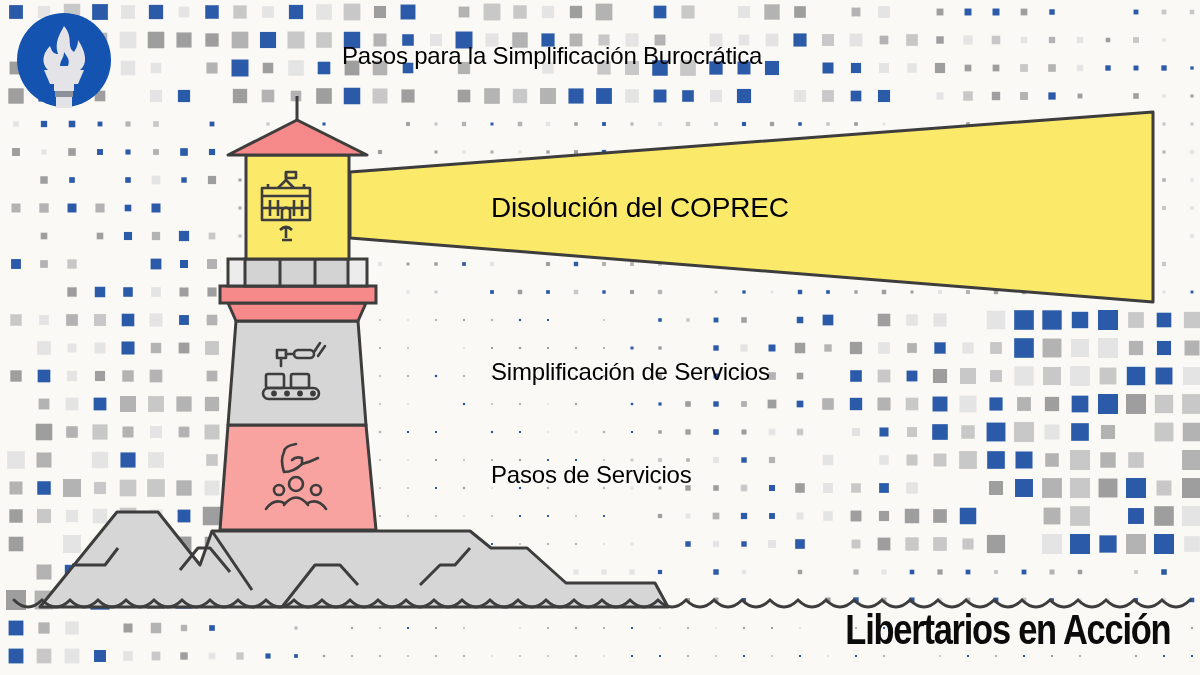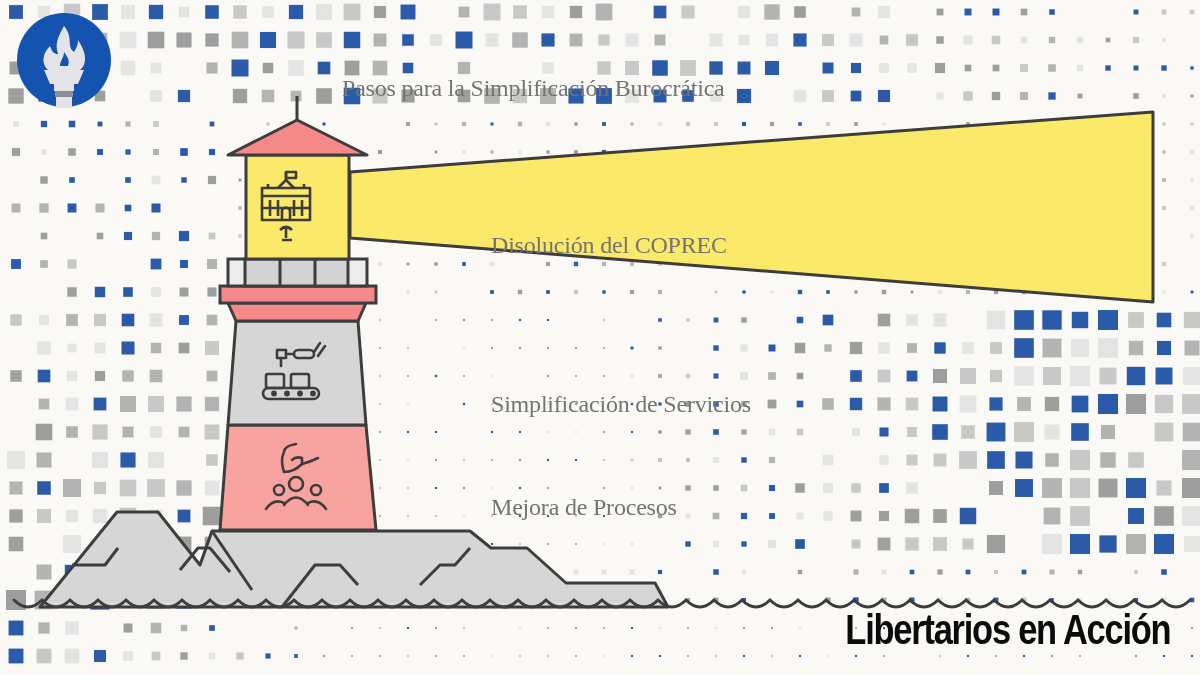--- a/index.html
+++ b/index.html
@@ -5,25 +5,25 @@
   html, body { margin: 0; padding: 0; }
   body {
     width: 1200px; height: 675px; overflow: hidden;
     background: #fbf9f6;
     font-family: "Liberation Sans", "DejaVu Sans", sans-serif;
     position: relative;
   }
   #halftone { position: absolute; left: 0; top: 0; width: 1200px; height: 675px; }
   #scene { position: absolute; left: 0; top: 0; width: 1200px; height: 675px; }
   .label {
-    position: absolute; color: #737373; white-space: nowrap;
-    font-family: Liberation Serif, serif; letter-spacing: -0.2px; margin-top: 33px;
+    position: absolute; color: #000000; white-space: nowrap;
+    font-family: Liberation Sans, sans-serif; letter-spacing: -0.2px;
   }
   .title-label { left: 342px; top: 42px; font-size: 24px; }
-  .step-1 { left: 491px; top: 199px; font-size: 24px; }
+  .step-1 { left: 491px; top: 192px; font-size: 28px; }
   .step-2 { left: 491px; top: 358px; font-size: 24px; }
   .step-3 { left: 491px; top: 461px; font-size: 24px; }
   .brand {
     position: absolute; right: 30px; top: 606px;
     font-family: "Liberation Sans", sans-serif; font-weight: bold;
     font-size: 42px; color: #0b0b0b; letter-spacing: -1.5px;
     transform: scaleX(0.82); transform-origin: right center;
   }
   .logo { position: absolute; left: 16px; top: 12px; width: 96px; height: 96px; }
 </style>
@@ -1023,14 +1023,14 @@
     <path d="M28,58 L68,58 L62,72 L34,72 Z" fill="#e4e4e8"></path>
     <rect x="38" y="72" width="20" height="7" fill="#e4e4e8"></rect>
     <rect x="39" y="79" width="18" height="6" fill="#8a8f9a"></rect>
     <rect x="40" y="85" width="16" height="11" fill="#e4e4e8"></rect>
   </svg>
 </div>
 
 <div class="label title-label">Pasos para la Simplificación Burocrática</div>
 <div class="label step-1">Disolución del COPREC</div>
 <div class="label step-2">Simplificación de Servicios</div>
-<div class="label step-3">Mejora de Procesos</div>
+<div class="label step-3">Pasos de Servicios</div>
 <div class="brand">Libertarios en Acción</div>
 
 </body></html>

